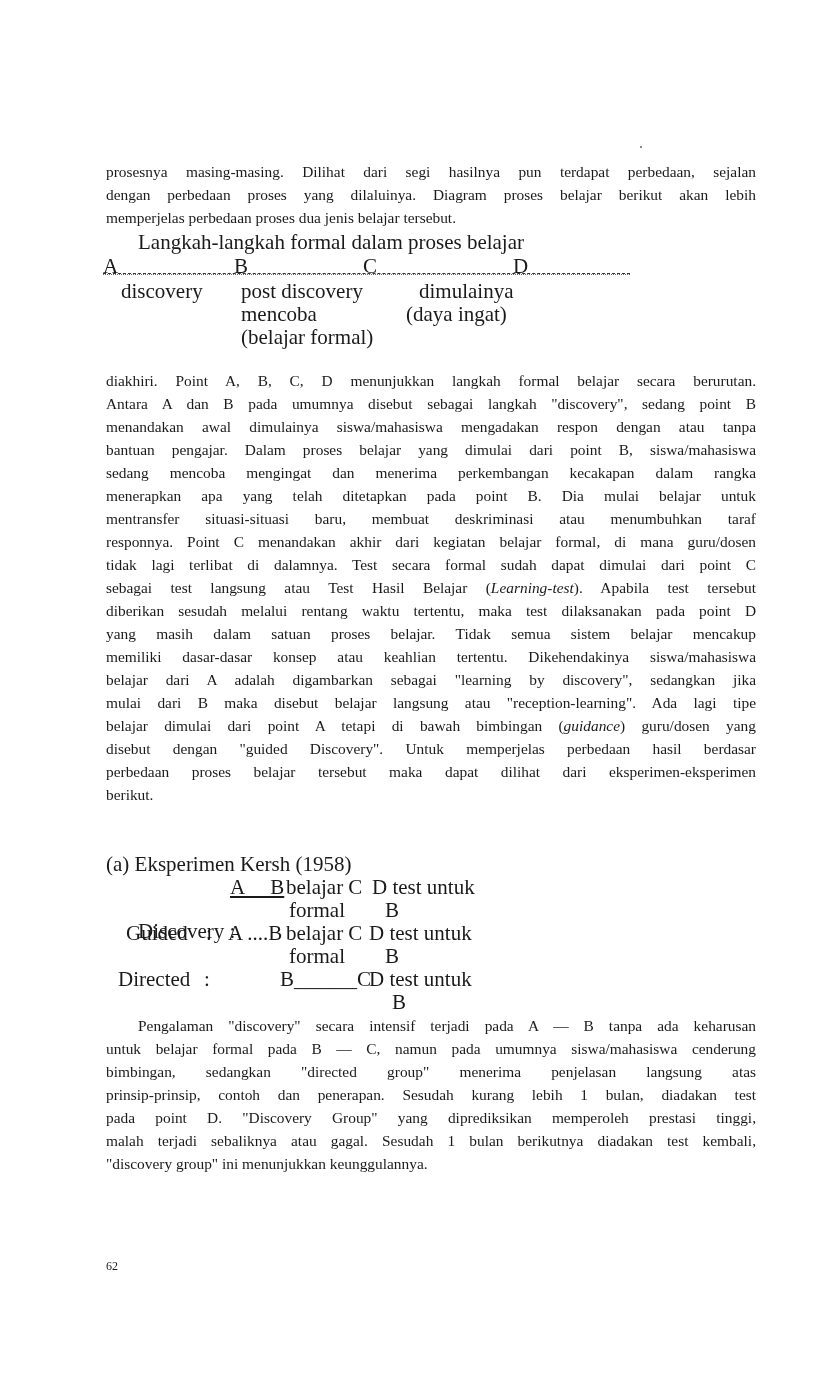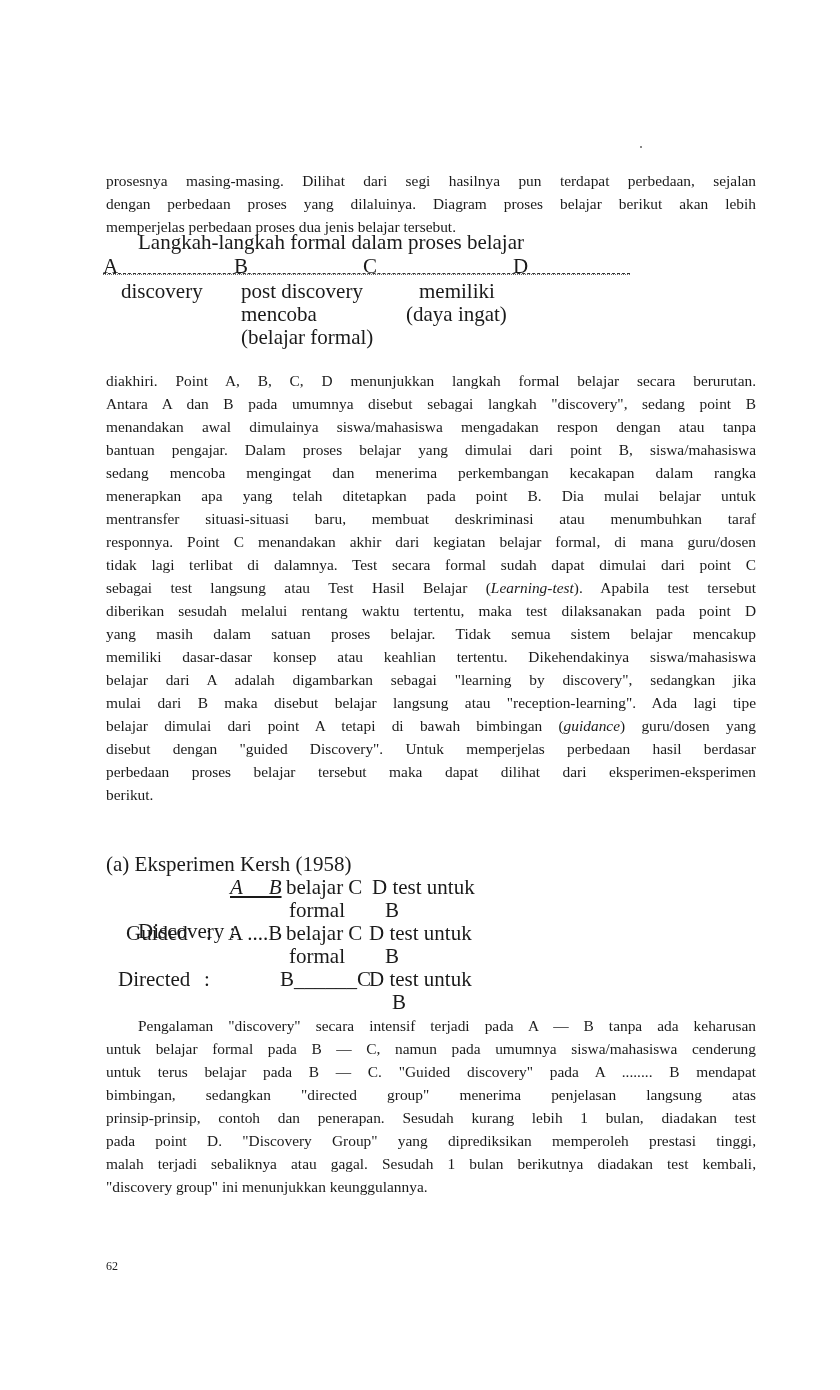--- a/index.html
+++ b/index.html
@@ -21,38 +21,38 @@
   .u { text-decoration:underline; }
   .pagenum { position:absolute; left:106px; top:1259px; font-size:12px; }
 </style>
 </head>
 <body>
 
 <div class="page">
 
   <div class="speck"></div>
 
-  <div class="p" style="top:160px;margin-top:9px;">
+  <div class="p" style="top:160px;">
     <span class="line">prosesnya masing-masing. Dilihat dari segi hasilnya pun terdapat perbedaan, sejalan</span>
     <span class="line">dengan perbedaan proses   yang dilaluinya. Diagram proses belajar berikut akan lebih</span>
     <span class="line last">memperjelas perbedaan proses dua jenis belajar tersebut.</span>
   </div>
 
   <div class="abs" style="left:138px; top:230px;">Langkah-langkah formal dalam proses belajar</div>
   <div class="abs" style="left:103px; top:254px;">A</div>
   <div class="abs" style="left:234px; top:254px;">B</div>
   <div class="abs" style="left:363px; top:254px;">C</div>
   <div class="abs" style="left:513px; top:254px;">D</div>
   <div class="rule"></div>
   <div class="rule2"></div>
   <div class="abs" style="left:121px; top:279px;">discovery</div>
   <div class="abs" style="left:241px; top:279px;">post discovery</div>
   <div class="abs" style="left:241px; top:302px;">mencoba</div>
   <div class="abs" style="left:241px; top:325px;">(belajar formal)</div>
-  <div class="abs" style="left:419px; top:279px;">memiliki</div>
+  <div class="abs" style="left:419px; top:279px;">dimulainya</div>
   <div class="abs" style="left:406px; top:302px;">(daya ingat)</div>
 
   <div class="p" style="top:369px;">
     <span class="line">diakhiri. Point A, B, C, D menunjukkan langkah formal belajar secara berurutan.</span>
     <span class="line">Antara A dan B pada umumnya disebut sebagai langkah "discovery", sedang point B</span>
     <span class="line">menandakan awal dimulainya siswa/mahasiswa mengadakan respon dengan atau tanpa</span>
     <span class="line">bantuan pengajar. Dalam proses belajar yang dimulai dari point B, siswa/mahasiswa</span>
     <span class="line">sedang mencoba mengingat dan menerima perkembangan kecakapan dalam rangka</span>
     <span class="line">menerapkan apa yang telah ditetapkan pada point B. Dia mulai belajar untuk</span>
     <span class="line">mentransfer situasi-situasi baru, membuat deskriminasi atau menumbuhkan taraf</span>
@@ -66,21 +66,21 @@
     <span class="line">mulai dari B maka disebut belajar langsung atau "reception-learning". Ada lagi tipe</span>
     <span class="line"><span>belajar dimulai dari point A tetapi di bawah bimbingan (</span><em>guidance</em><span>) guru/dosen yang</span></span>
     <span class="line">disebut dengan "guided Discovery". Untuk memperjelas perbedaan hasil berdasar</span>
     <span class="line">perbedaan proses belajar tersebut maka dapat dilihat dari eksperimen-eksperimen</span>
     <span class="line last">berikut.</span>
   </div>
 
   <div class="abs" style="left:106px; top:852px;">(a) Eksperimen Kersh (1958)</div>
 
   <div class="abs" style="left:138px; top:875px;margin-top:44px;">Discovery :</div>
-  <div class="abs u" style="left:230px; top:875px;font-style:italic;">A __B</div>
+  <div class="abs u" style="left:230px; top:875px;">A __B</div>
   <div class="abs" style="left:286px; top:875px;">belajar C</div>
   <div class="abs" style="left:289px; top:898px;">formal</div>
   <div class="abs" style="left:372px; top:875px;">D test untuk</div>
   <div class="abs" style="left:385px; top:898px;">B</div>
 
   <div class="abs" style="left:126px; top:921px;">Guided</div>
   <div class="abs" style="left:206px; top:921px;">:</div>
   <div class="abs" style="left:228px; top:921px;">A ....B</div>
   <div class="abs" style="left:286px; top:921px;">belajar C</div>
   <div class="abs" style="left:289px; top:944px;">formal</div>
@@ -89,21 +89,20 @@
 
   <div class="abs" style="left:118px; top:967px;">Directed</div>
   <div class="abs" style="left:204px; top:967px;">:</div>
   <div class="abs" style="left:280px; top:967px;">B______C</div>
   <div class="abs" style="left:369px; top:967px;">D test untuk</div>
   <div class="abs" style="left:392px; top:990px;">B</div>
 
   <div class="p" style="top:1014px;">
     <span class="line ind">Pengalaman "discovery" secara intensif terjadi pada A — B tanpa ada keharusan</span>
     <span class="line">untuk belajar formal pada B — C, namun pada umumnya siswa/mahasiswa cenderung</span>
-    <span class="line">untuk terus belajar pada B — C. "Guided discovery" pada A ........ B mendapat</span>
     <span class="line">bimbingan, sedangkan "directed group" menerima penjelasan langsung atas</span>
     <span class="line">prinsip-prinsip, contoh dan penerapan. Sesudah kurang lebih 1 bulan, diadakan test</span>
     <span class="line">pada point D. "Discovery Group" yang diprediksikan memperoleh prestasi tinggi,</span>
     <span class="line">malah terjadi sebaliknya atau gagal. Sesudah 1 bulan berikutnya diadakan test kembali,</span>
     <span class="line last">"discovery group" ini menunjukkan keunggulannya.</span>
   </div>
 
   <div class="pagenum">62</div>
 </div>
 

